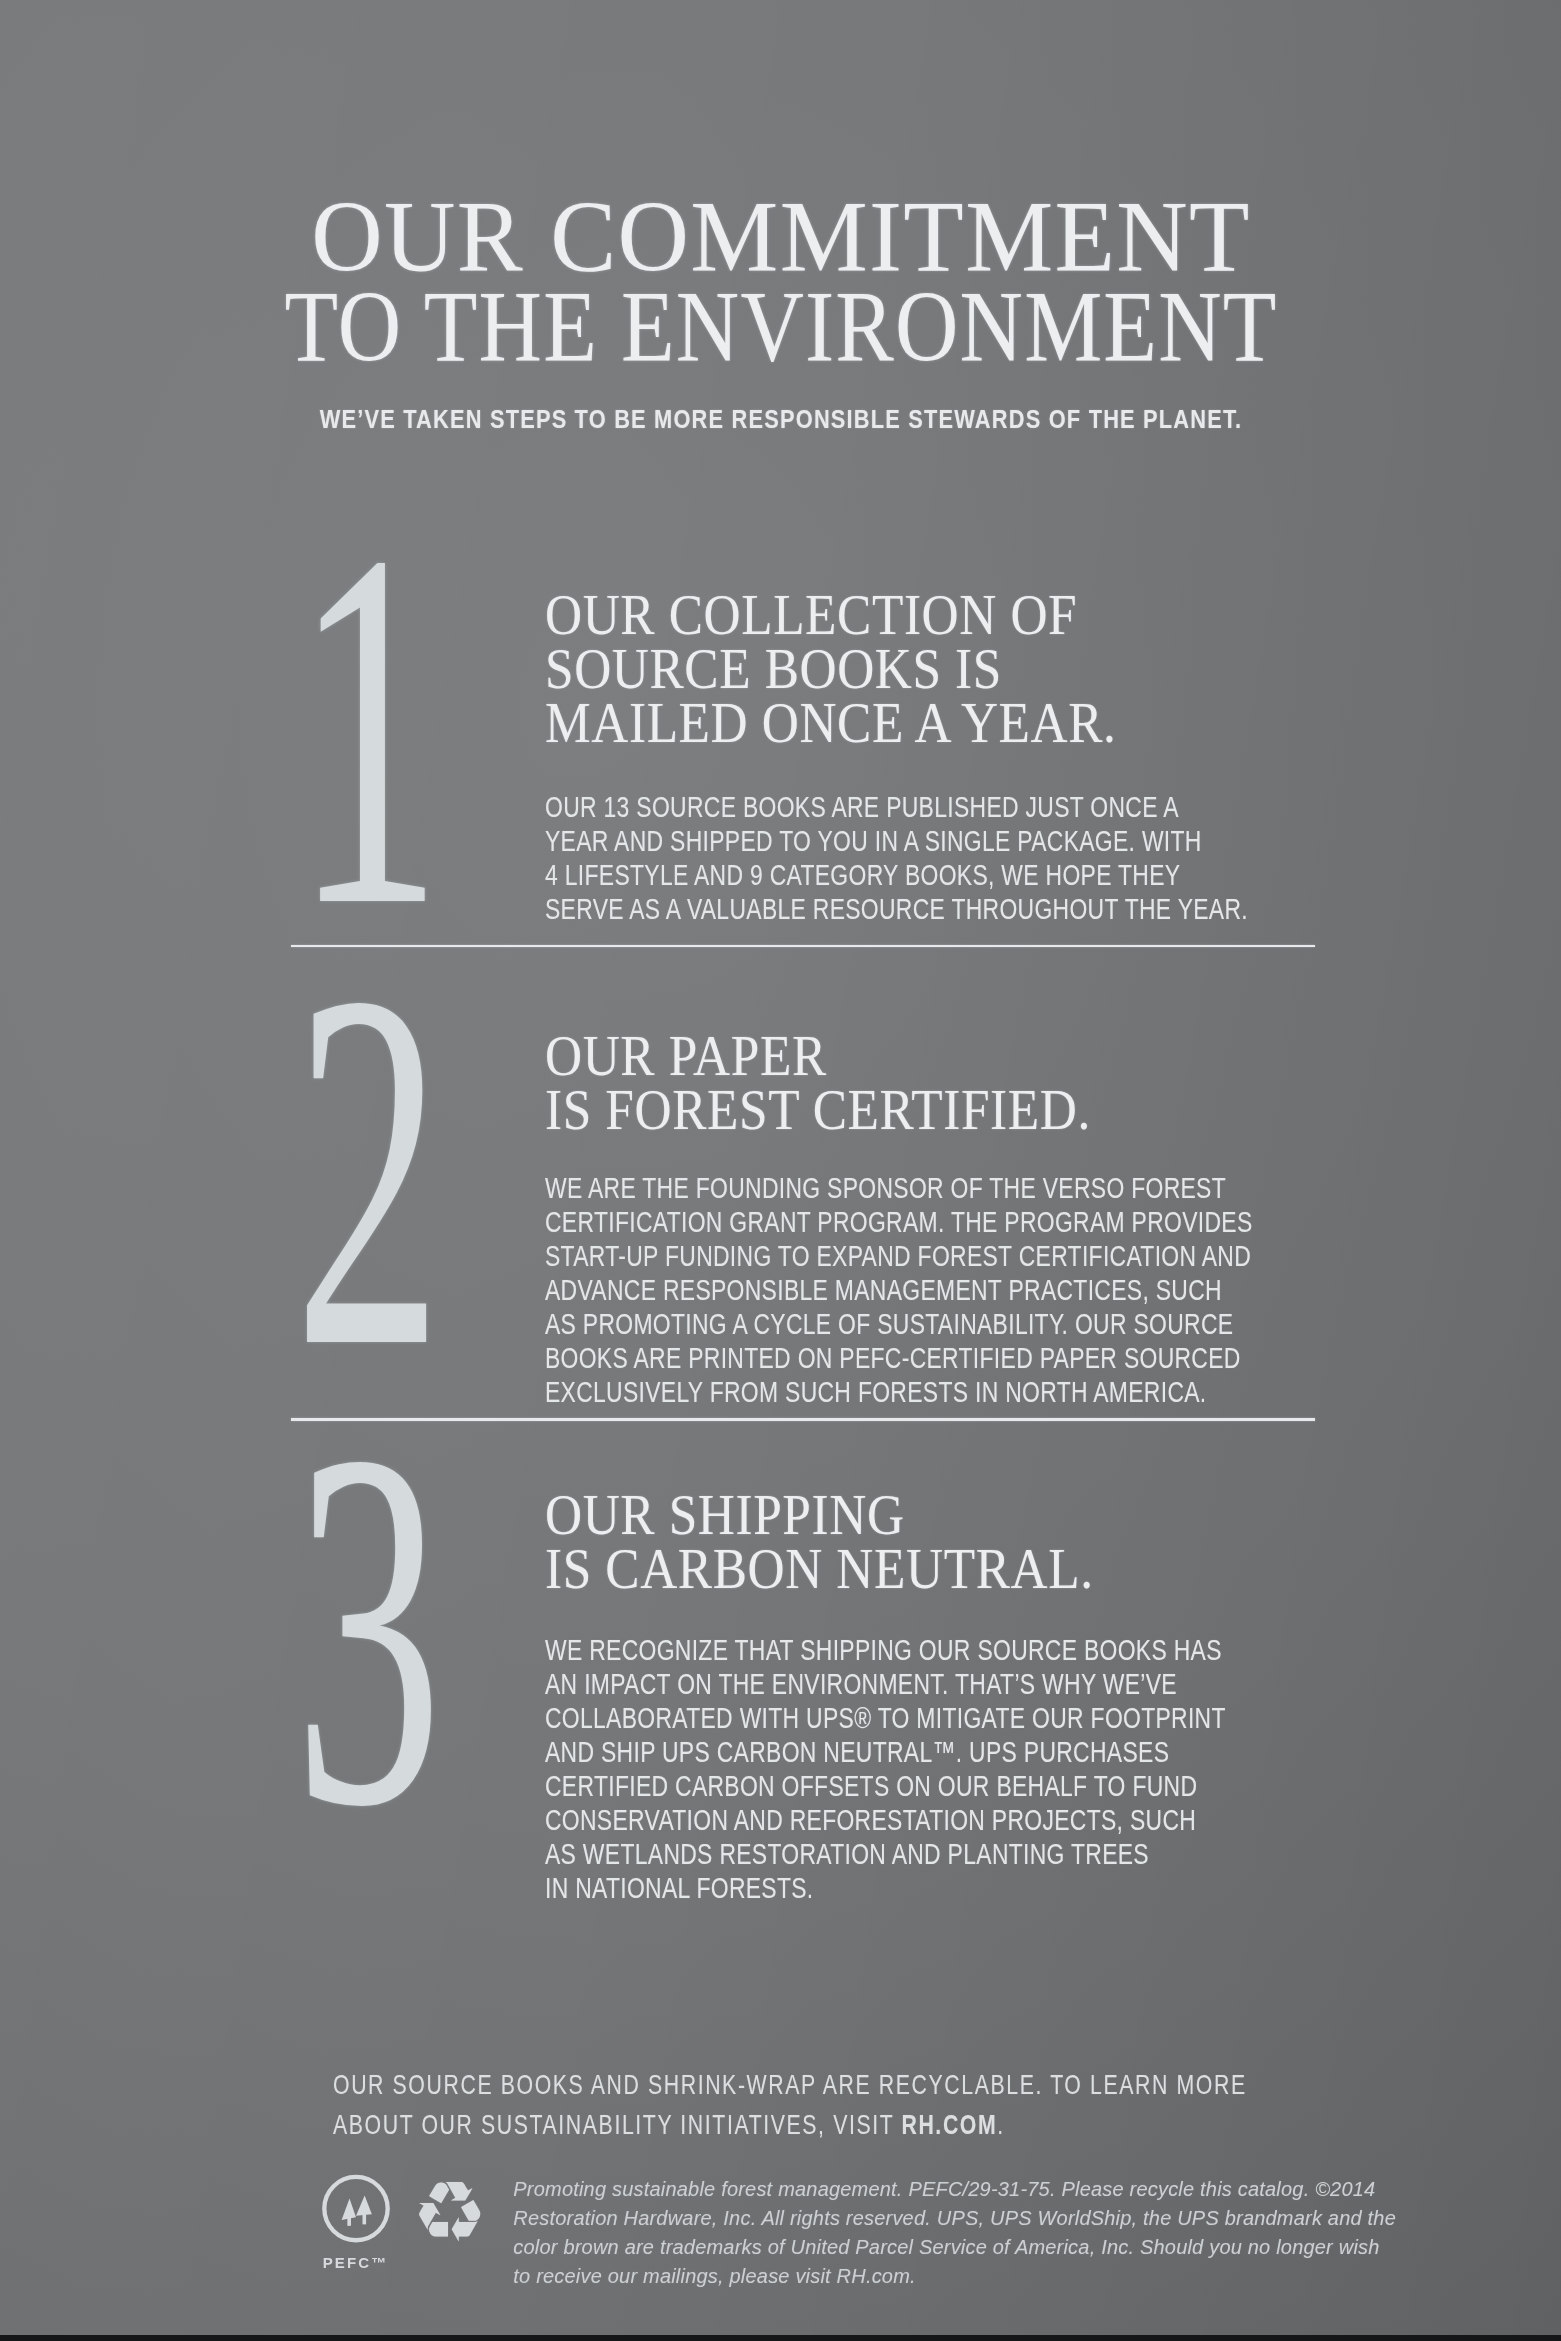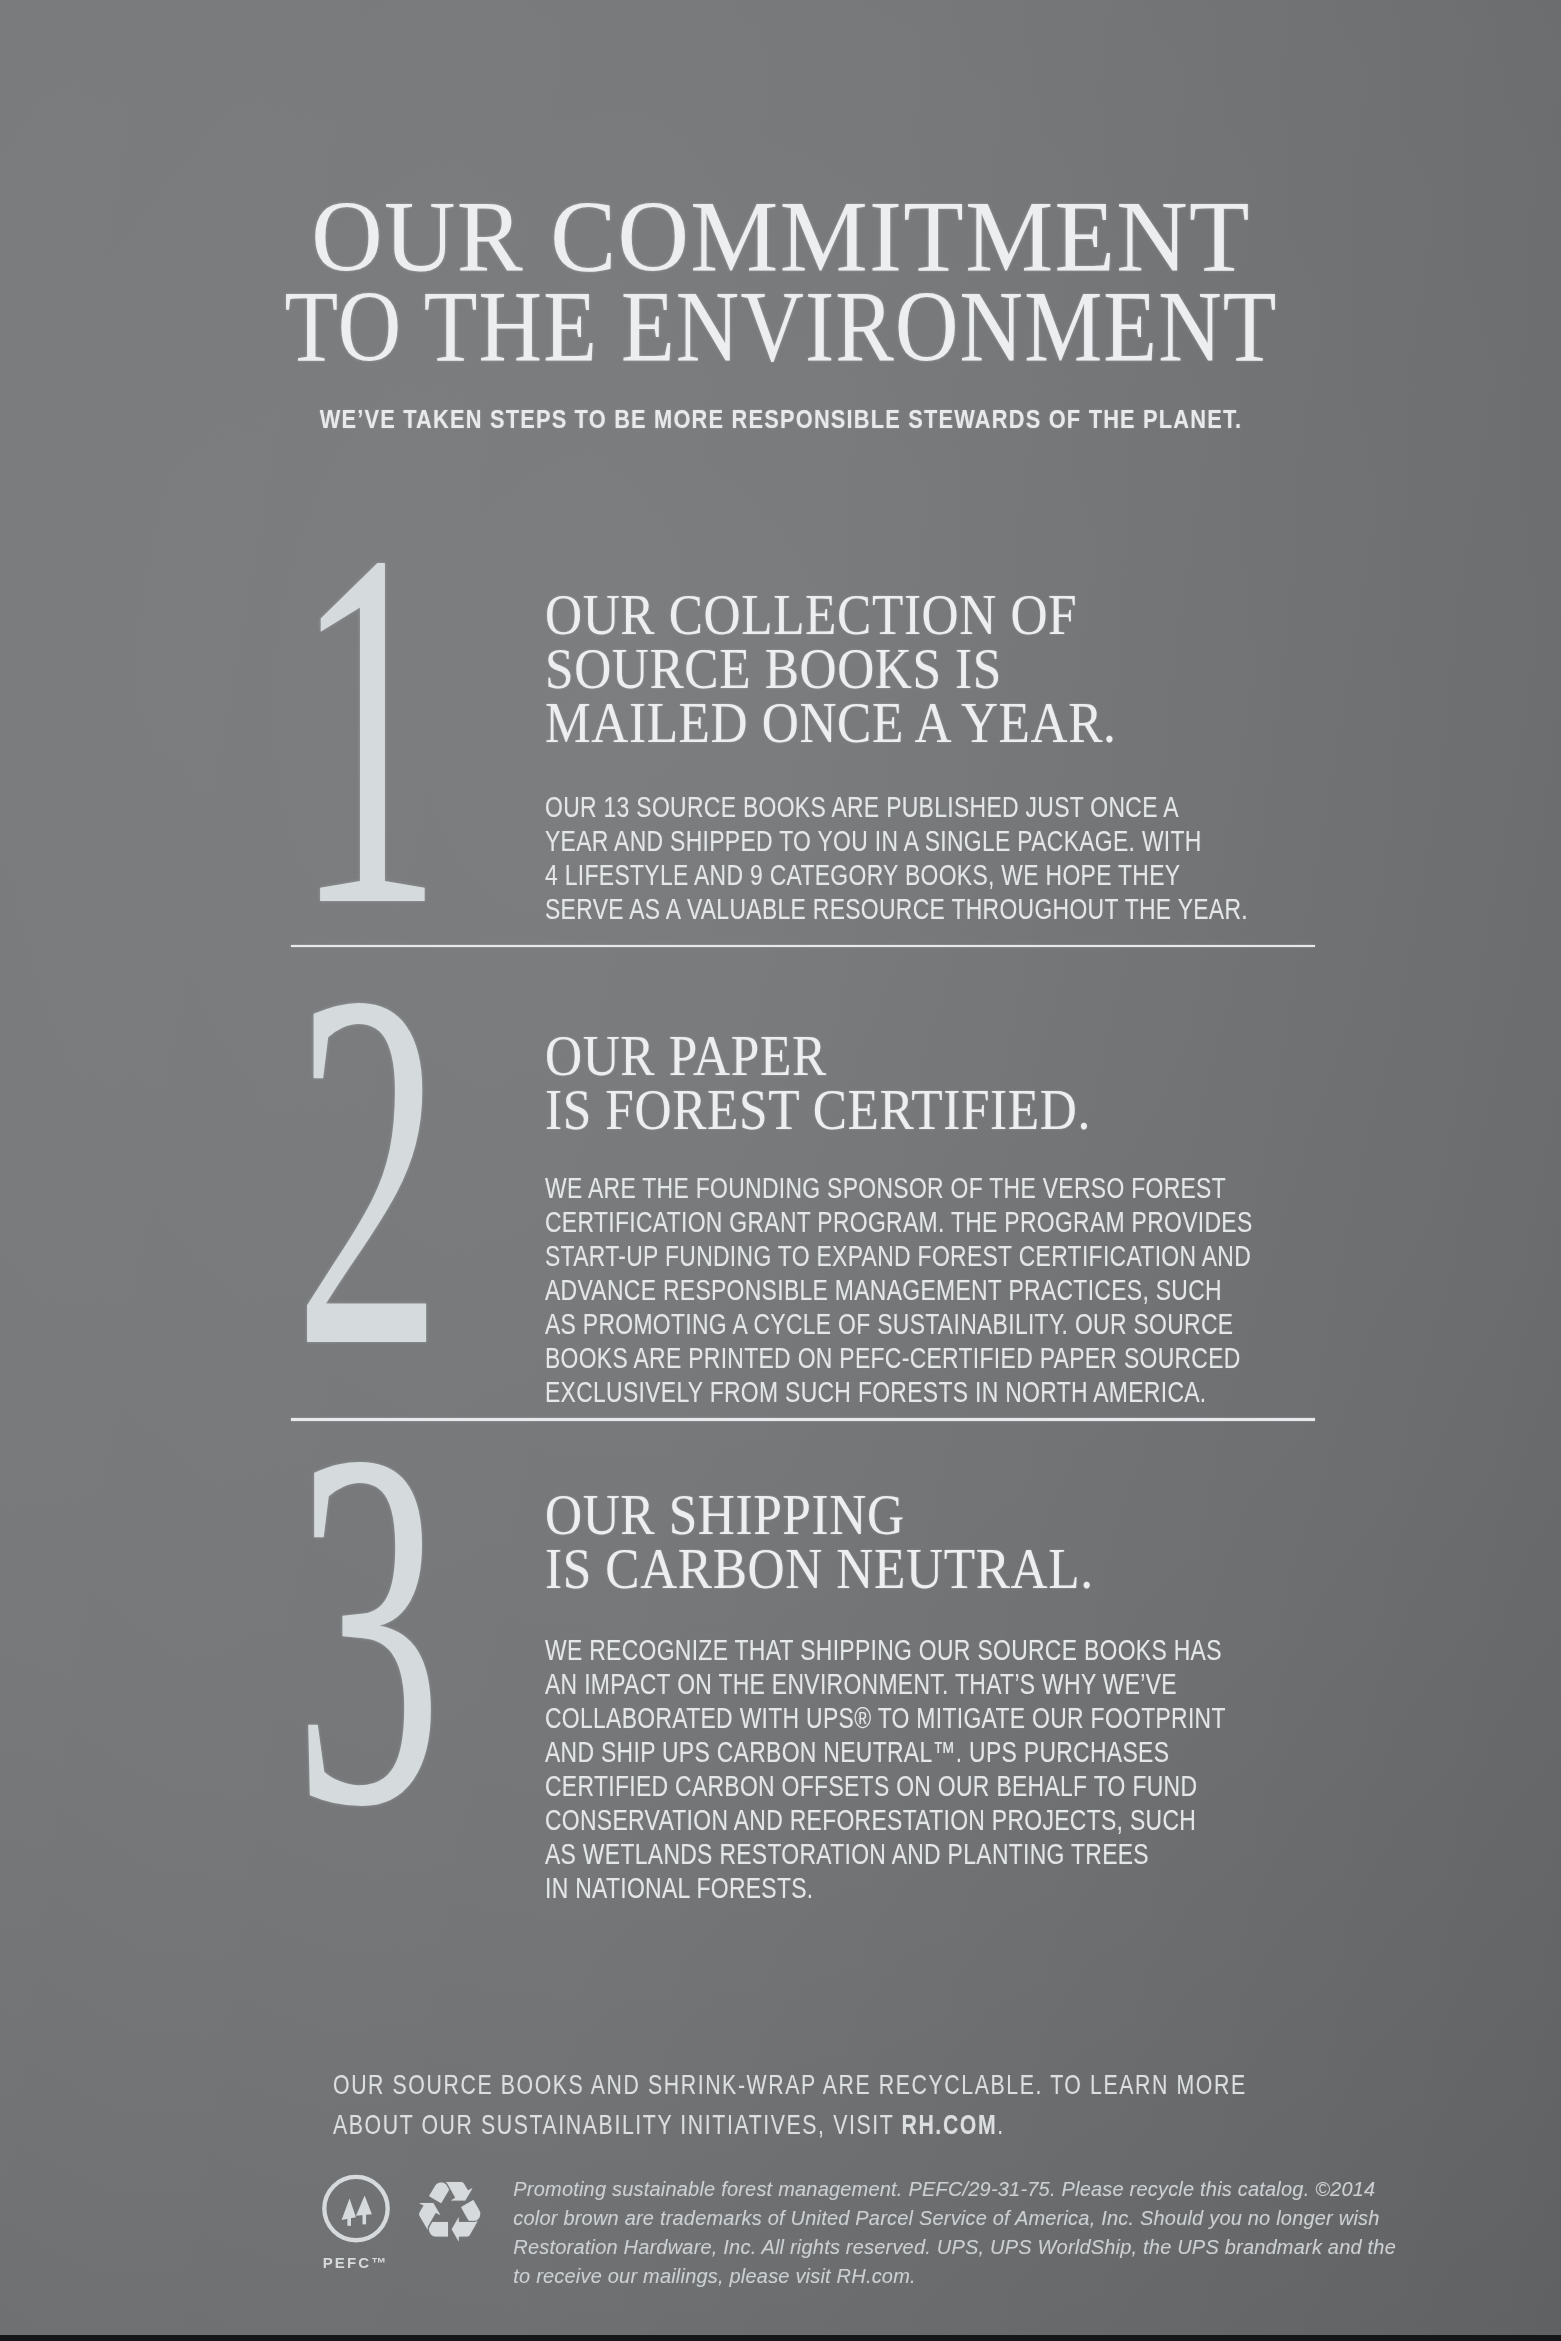--- a/index.html
+++ b/index.html
@@ -181,22 +181,22 @@
         <polygon points="30,64 41,34 50,60" fill="#d7dadc"></polygon>
         <rect x="38" y="60" width="5" height="12" fill="#d7dadc"></rect>
         <polygon points="50,58 62,30 72,56" fill="#d7dadc"></polygon>
         <rect x="59" y="56" width="5" height="14" fill="#d7dadc"></rect>
       </svg>
       <span class="pefc-label">PEFC™</span>
     </div>
     <div class="recycle">♻</div>
     <p class="fineprint">
       <span class="pl">Promoting sustainable forest management. PEFC/29-31-75. Please recycle this catalog. ©2014</span>
+      <span class="pl">Restoration Hardware, Inc. All rights reserved. UPS, UPS WorldShip, the UPS brandmark and the</span>
       <span class="pl">color brown are trademarks of United Parcel Service of America, Inc. Should you no longer wish</span>
-      <span class="pl">Restoration Hardware, Inc. All rights reserved. UPS, UPS WorldShip, the UPS brandmark and the</span>
       <span class="pl">to receive our mailings, please visit RH.com.</span>
     </p>
   </div>
 
   <div class="bottom-strip"></div>
 
 </div>
 
 
 </body></html>

